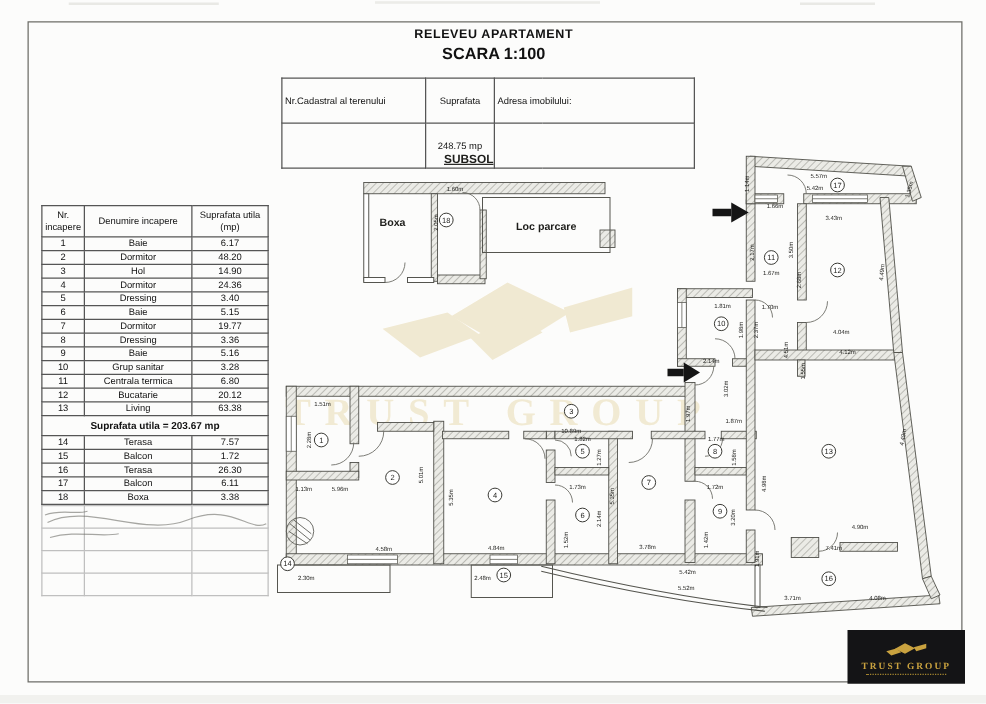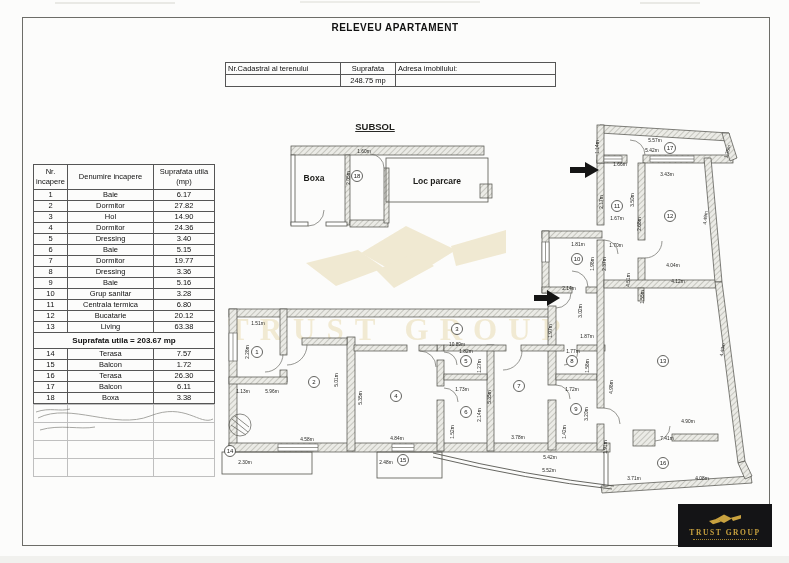--- a/index.html
+++ b/index.html
@@ -5,21 +5,21 @@
   html,body{margin:0;padding:0;background:#ffffff;}
   #page{position:relative;width:789px;height:563px;background:#fcfcfb;overflow:hidden;
         font-family:"Liberation Sans",sans-serif;color:#111;}
   #frame{position:absolute;left:22px;top:17px;width:746px;height:527px;border:1px solid #6d6d68;z-index:0;}
   
   #title-block{position:absolute;left:230px;top:22px;width:330px;text-align:center;z-index:2;}
   #title-block .t1{font-size:10px;font-weight:bold;letter-spacing:.5px;}
   #title-block .t2{font-size:13px;font-weight:bold;margin-top:2px;}
   
   #info-table{position:absolute;left:225px;top:62px;z-index:2;border-collapse:collapse;table-layout:fixed;width:330px;}
-  #info-table td{border:1px solid #555;font-size:7.5px;padding:0 2px;height:11px;overflow:hidden;white-space:nowrap;}
+  #info-table td{border:1px solid #555;font-size:7.5px;padding:12px 2px;height:11px;overflow:hidden;white-space:nowrap;}
   
   #room-table{position:absolute;left:33px;top:164px;z-index:2;border-collapse:collapse;table-layout:fixed;width:181px;}
   #room-table td,#room-table th{border:1px solid #555;font-size:7.5px;font-weight:normal;text-align:center;padding:0;height:10px;line-height:9.5px;overflow:hidden;}
   #room-table th{height:24px;line-height:10px;}
   #room-table .sum td{font-weight:bold;height:15px;font-size:8px;text-align:center;}
   
   #faint-table{position:absolute;left:33px;top:404px;z-index:2;border-collapse:collapse;table-layout:fixed;width:181px;opacity:.45;}
   #faint-table td{border:1px solid #777;height:15px;}
   
   #watermark-text{position:absolute;left:228px;top:312px;width:470px;z-index:1;
@@ -50,20 +50,21 @@
     <g fill="#efe6cb">
       <path d="M55,45 L100,18 L150,42 L102,72 Z"></path>
       <path d="M0,55 L52,42 L78,60 L30,78 Z"></path>
       <path d="M145,38 L200,22 L200,45 L150,58 Z"></path>
       <path d="M70,62 L110,45 L128,58 L88,80 Z"></path>
     </g>
   </svg>
 
   <div id="title-block">
     <div class="t1">RELEVEU APARTAMENT</div>
+    <div class="t2">SCARA 1:100</div>
   </div>
 
   <table id="info-table">
     <colgroup>
         <col style="width:115px">
         <col style="width:55px">
         <col style="width:38px">
         <col style="width:62px">
         <col style="width:60px">
       </colgroup>
@@ -94,21 +95,21 @@
       <th>Suprafata utila (mp)</th>
     </tr>
     <tr>
           <td>1</td>
           <td>Baie</td>
           <td>6.17</td>
         </tr>
     <tr>
           <td>2</td>
           <td>Dormitor</td>
-          <td>27.82</td>
+          <td>48.20</td>
         </tr>
     <tr>
           <td>3</td>
           <td>Hol</td>
           <td>14.90</td>
         </tr>
     <tr>
           <td>4</td>
           <td>Dormitor</td>
           <td>24.36</td>

